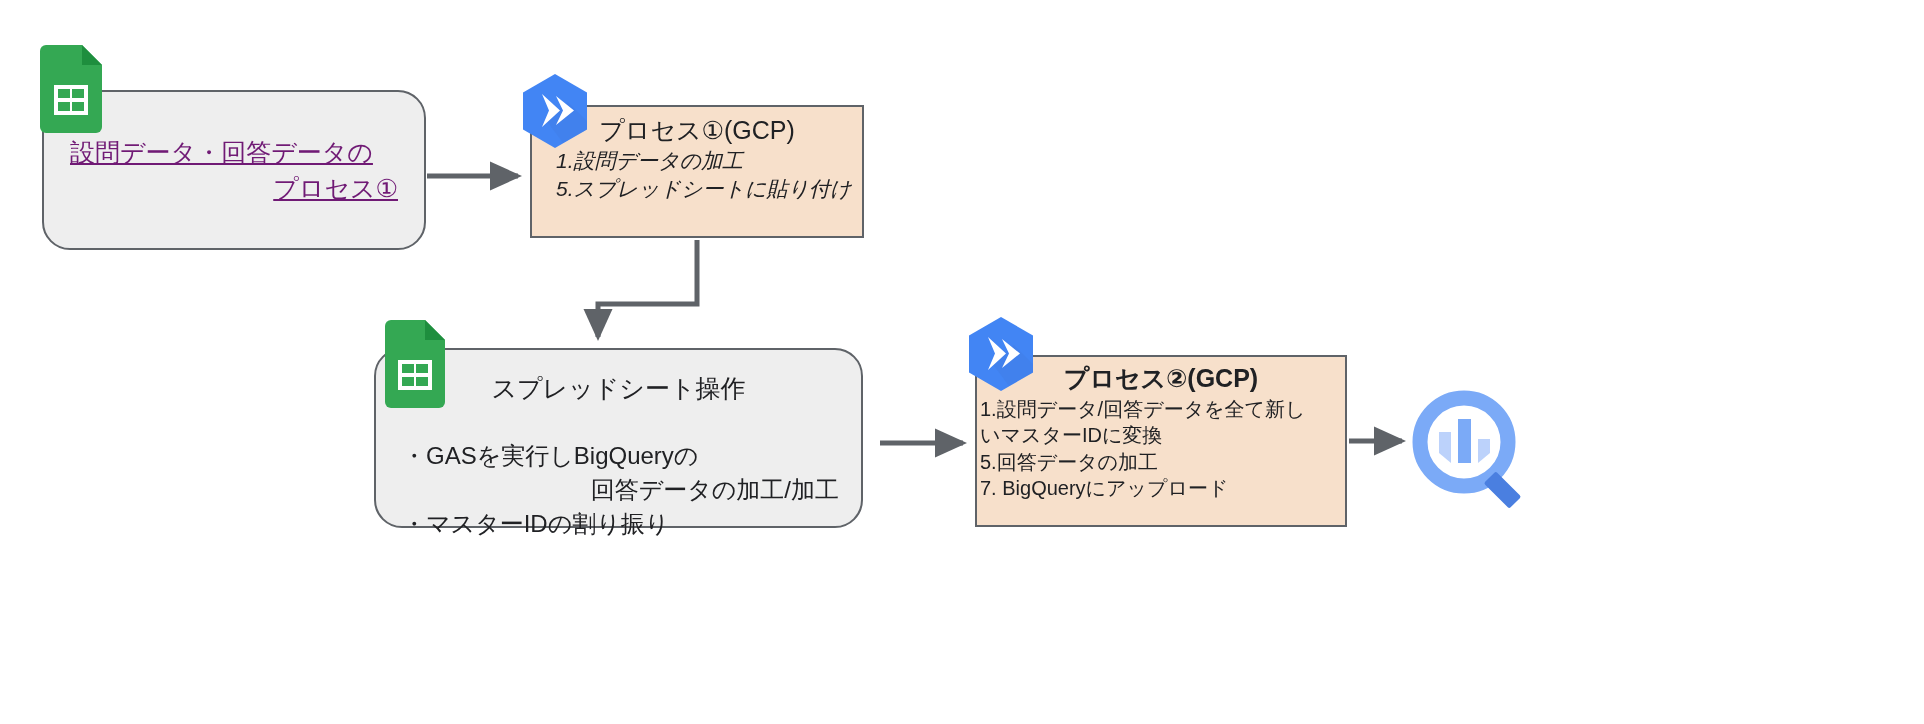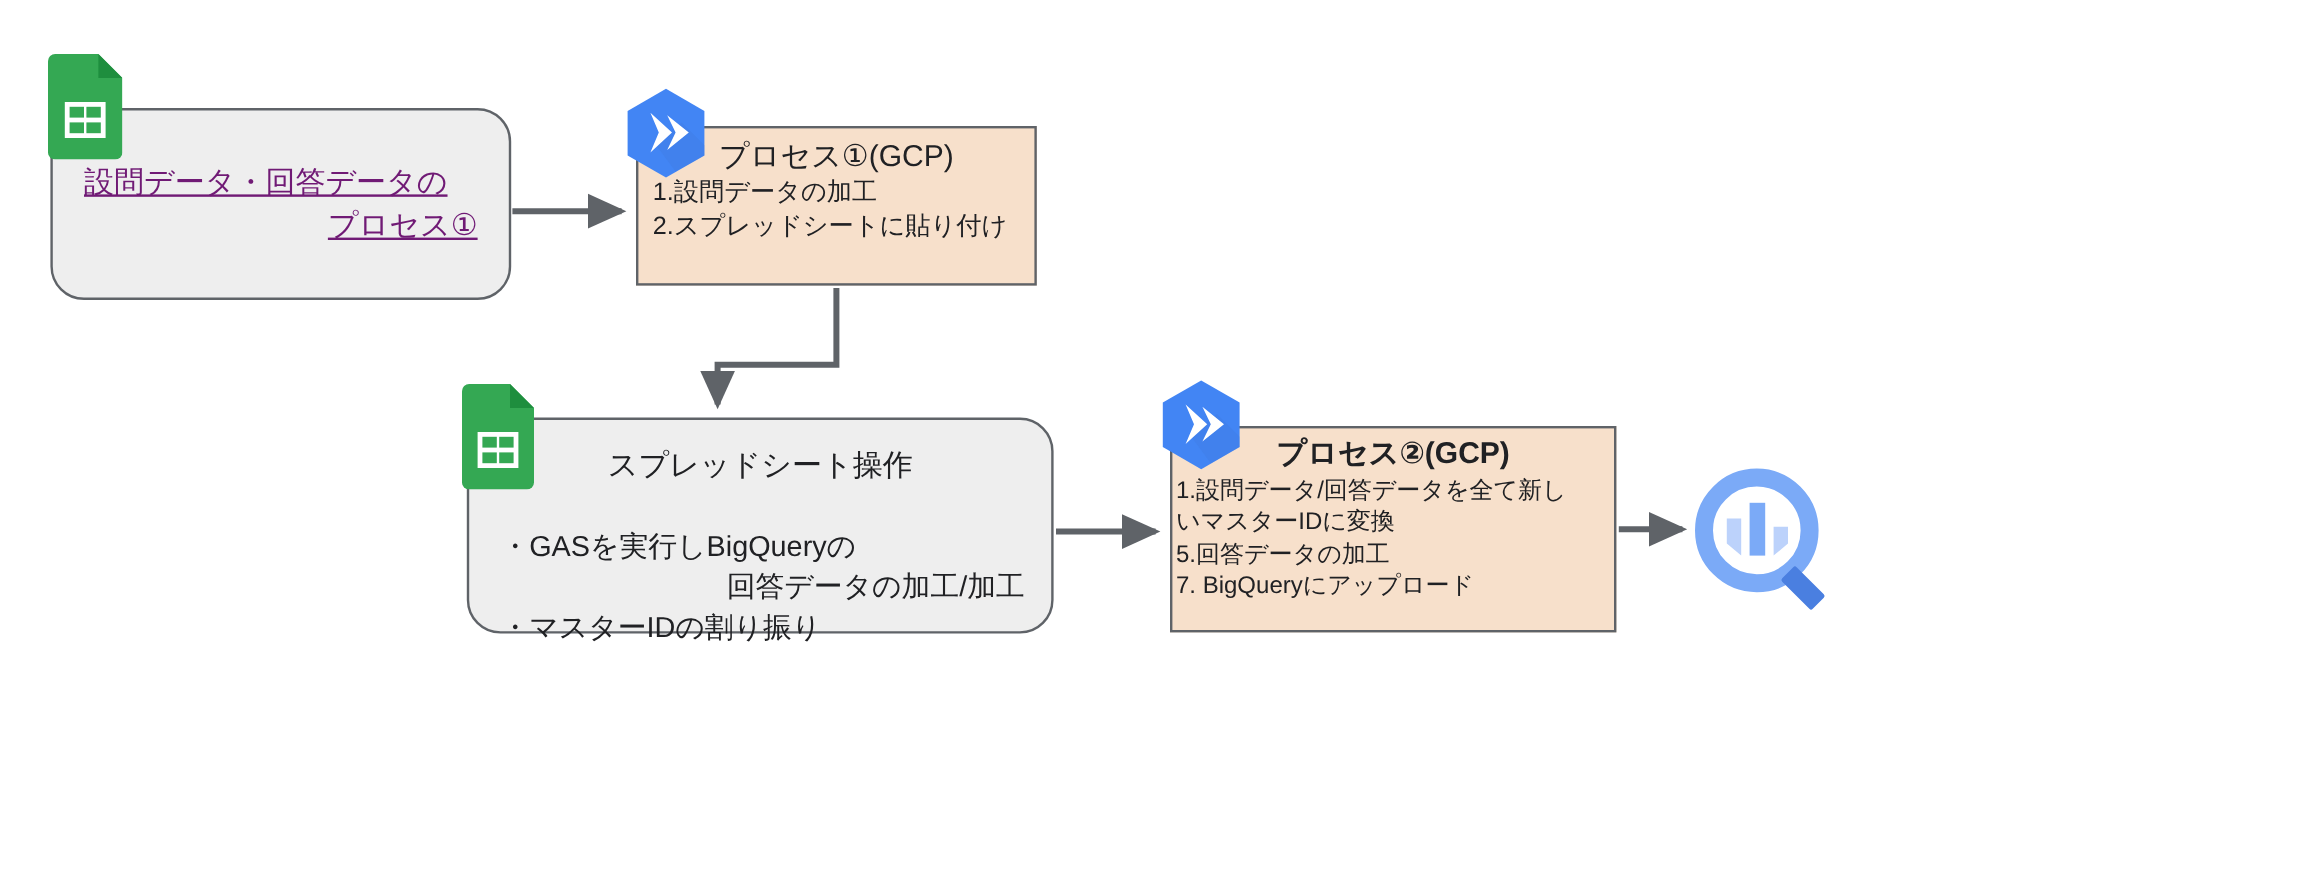--- a/index.html
+++ b/index.html
@@ -77,25 +77,25 @@
 
   
   #process1-box {
     left: 530px;
     top: 105px;
     width: 334px;
     height: 133px;
     align-items: stretch;
   }
   #process1-box .node-title { margin-top: 8px; }
-  #process1-box .node-lines { padding-left: 12px; margin-top: 2px; }
+  #process1-box .node-lines { padding-left: 24px; margin-top: 2px; font-style: italic; }
 
   
   #sheetops-box {
-    left: 389px;
+    left: 374px;
     top: 348px;
     width: 489px;
     height: 180px;
     justify-content: flex-start;
   }
   #sheetops-box .node-title { margin-top: 23px; }
   #sheetops-box .ops-lines {
     margin-top: 36px;
     width: 100%;
     box-sizing: border-box;
@@ -172,21 +172,21 @@
     <rect x="18" y="44" width="12" height="9" fill="#34a853"></rect>
     <rect x="32" y="44" width="12" height="9" fill="#34a853"></rect>
     <rect x="18" y="57" width="12" height="9" fill="#34a853"></rect>
     <rect x="32" y="57" width="12" height="9" fill="#34a853"></rect>
   </svg>
 
   <div class="node node-peach" id="process1-box">
     <div class="node-title">プロセス①(GCP)</div>
     <div class="node-lines">
       <div>1.設問データの加工</div>
-      <div>2.スプレッドシートに貼り付け</div>
+      <div>5.スプレッドシートに貼り付け</div>
     </div>
   </div>
 
   <svg class="icon-abs" id="gcp-icon-1" viewBox="0 0 78 78" xmlns="http://www.w3.org/2000/svg">
     <path d="M39,2 L71,20.5 L71,57.5 L39,76 L7,57.5 L7,20.5 Z" fill="#4285f4"></path>
     <path d="M52,30 L71,49 L71,57.5 L47,71 L30,48 Z" fill="#3f7ce0" opacity="0.35"></path>
     <path d="M26,22 L44,38.5 L26,55 L33,38.5 Z" fill="#ffffff"></path>
     <path d="M40,24 L58,38.5 L40,53 L47,38.5 Z" fill="#ffffff"></path>
   </svg>
 

